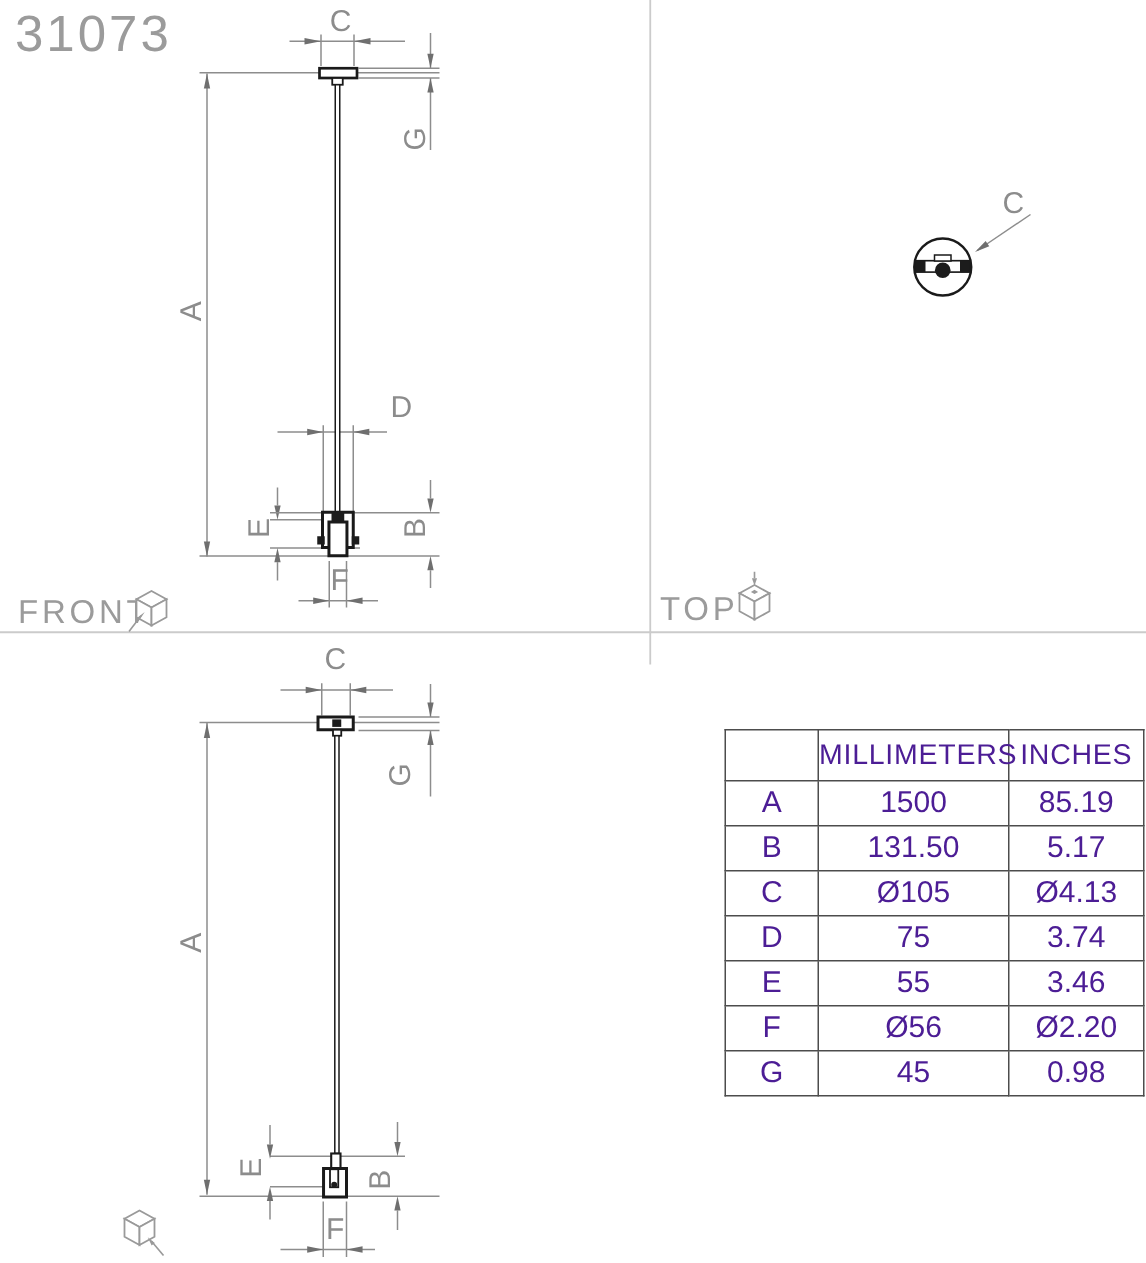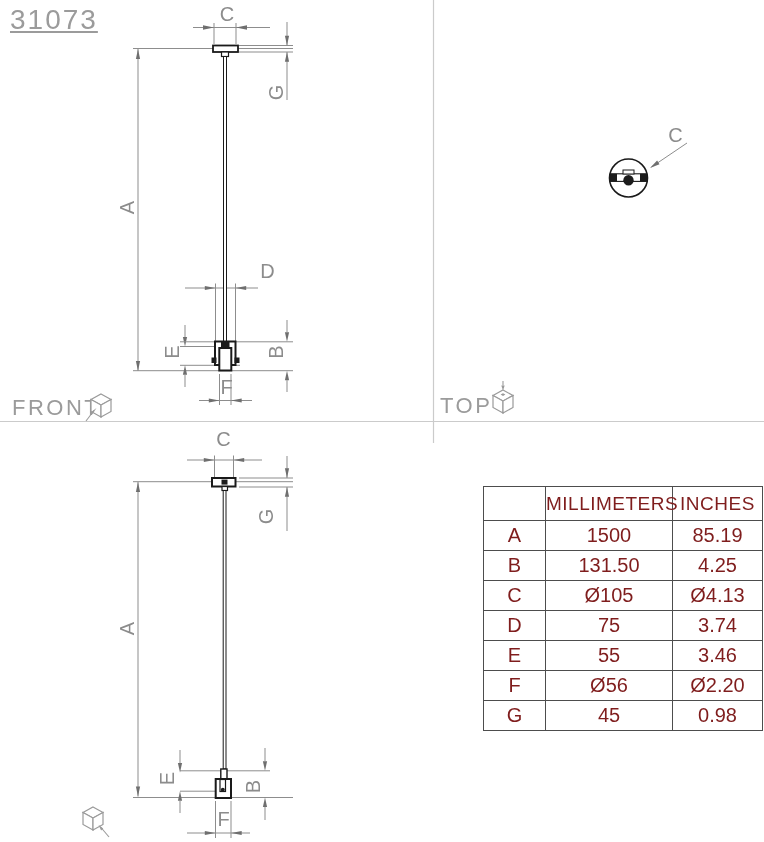--- a/index.html
+++ b/index.html
@@ -1,35 +1,35 @@
 <!DOCTYPE html>
 <html><head>
 <meta charset="utf-8">
 <style>
   html,body{margin:0;padding:0;background:#ffffff;}
   body{width:764px;height:842px;position:relative;overflow:hidden;
        font-family:"Liberation Sans", sans-serif;}
   .stage{position:absolute;left:0;top:0;width:764px;height:842px;}
   svg.drawing{position:absolute;left:0;top:0;}
-  .page-title{position:absolute;left:10px;top:4px;font-size:28px;color:#9b9b9b;
-              letter-spacing:2px;text-decoration:underline;}
+  .page-title{position:absolute;left:10px;top:4px;font-size:34px;color:#9b9b9b;
+              letter-spacing:2px;}
   .view-label{position:absolute;font-size:22px;color:#9b9b9b;letter-spacing:2.5px;}
   .label-front{left:12px;top:395px;}
   .label-top{left:440px;top:393px;}
   .label-side{left:13px;top:845px;}
   .cube-icon{position:absolute;}
   .icon-front{left:85px;top:391px;}
   .icon-top{left:489px;top:381px;}
   .icon-side{left:79px;top:805px;}
   
   table.dim-table{position:absolute;left:483px;top:486px;width:279px;
       border-collapse:collapse;table-layout:fixed;background:#fff;}
   table.dim-table th, table.dim-table td{
       border:1.6px solid #4d4d4d;text-align:center;vertical-align:middle;
-      color:#7f1d1d;font-weight:normal;padding:0;}
+      color:#4c1d95;font-weight:normal;padding:0;}
   table.dim-table th{font-size:19px;height:33px;letter-spacing:0.5px;}
   table.dim-table td{font-size:20px;height:29px;}
   col.c-key{width:62px;} col.c-mm{width:127px;} col.c-in{width:90px;}
   
   .xline{stroke:#8d8d8d;stroke-width:1;fill:none;}
   .divider{stroke:#cbcbcb;stroke-width:1.2;fill:none;}
   .arrow{fill:#6f6f6f;stroke:none;}
   .fix{stroke:#1a1a1a;fill:#ffffff;}
   .fix-dark{fill:#1c1c1c;stroke:none;}
   .dim-letter{font-family:"Liberation Sans", sans-serif;font-size:20px;
@@ -261,21 +261,21 @@
     </thead>
     <tbody>
       <tr>
         <td>A</td>
         <td>1500</td>
         <td>85.19</td>
       </tr>
       <tr>
         <td>B</td>
         <td>131.50</td>
-        <td>4.25</td>
+        <td>5.17</td>
       </tr>
       <tr>
         <td>C</td>
         <td>Ø105</td>
         <td>Ø4.13</td>
       </tr>
       <tr>
         <td>D</td>
         <td>75</td>
         <td>3.74</td>

